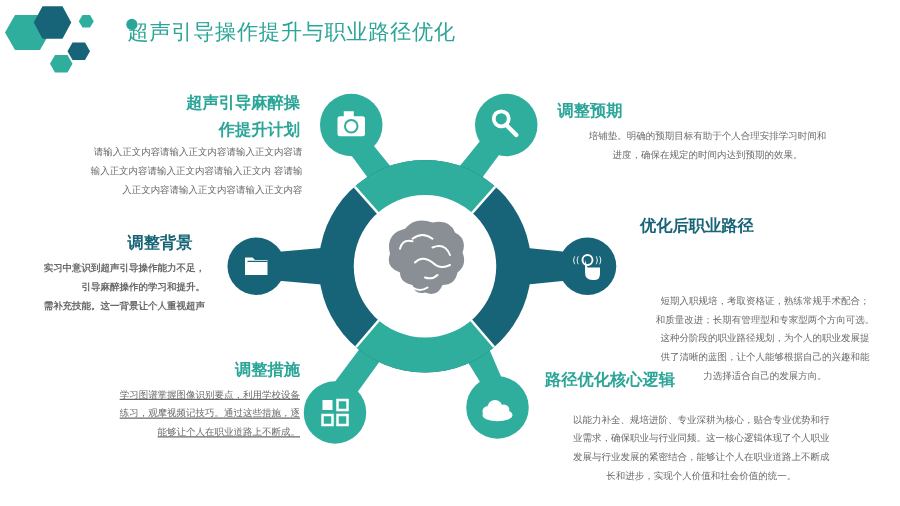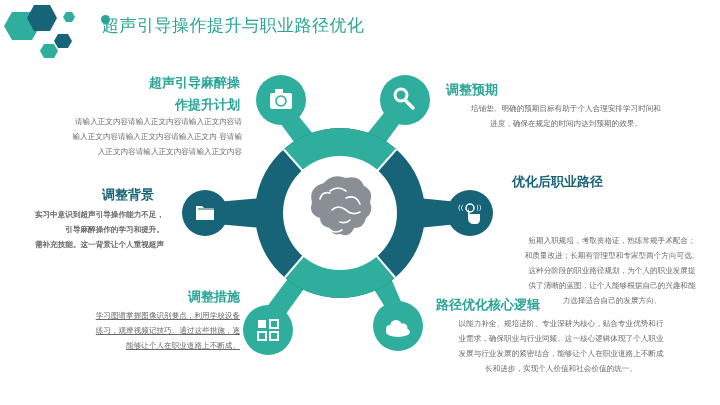--- a/index.html
+++ b/index.html
@@ -149,18 +149,18 @@
 </div>
 
 <div class="abs heading teal right" style="left:120px; top:286px; width:120px;">调整措施</div>
 <div class="abs body right" style="left:80px; top:308px; width:160px;text-decoration:underline;">
   <div>学习图谱掌握图像识别要点，利用学校设备</div>
   <div>练习，观摩视频记技巧。通过这些措施，逐</div>
   <div>能够让个人在职业道路上不断成。</div>
 </div>
 
 <div class="abs heading teal left" style="left:436px; top:294px;">路径优化核心逻辑</div>
-<div class="abs body left" style="left:436px; top:316px; width:250px;">
+<div class="abs body left" style="left:436px; top:328px; width:250px;">
   <div>以能力补全、规培进阶、专业深耕为核心，贴合专业优势和行</div>
   <div>业需求，确保职业与行业同频。这一核心逻辑体现了个人职业</div>
   <div>发展与行业发展的紧密结合，能够让个人在职业道路上不断成</div>
   <div>长和进步，实现个人价值和社会价值的统一。</div>
 </div>
 
 </body></html>

